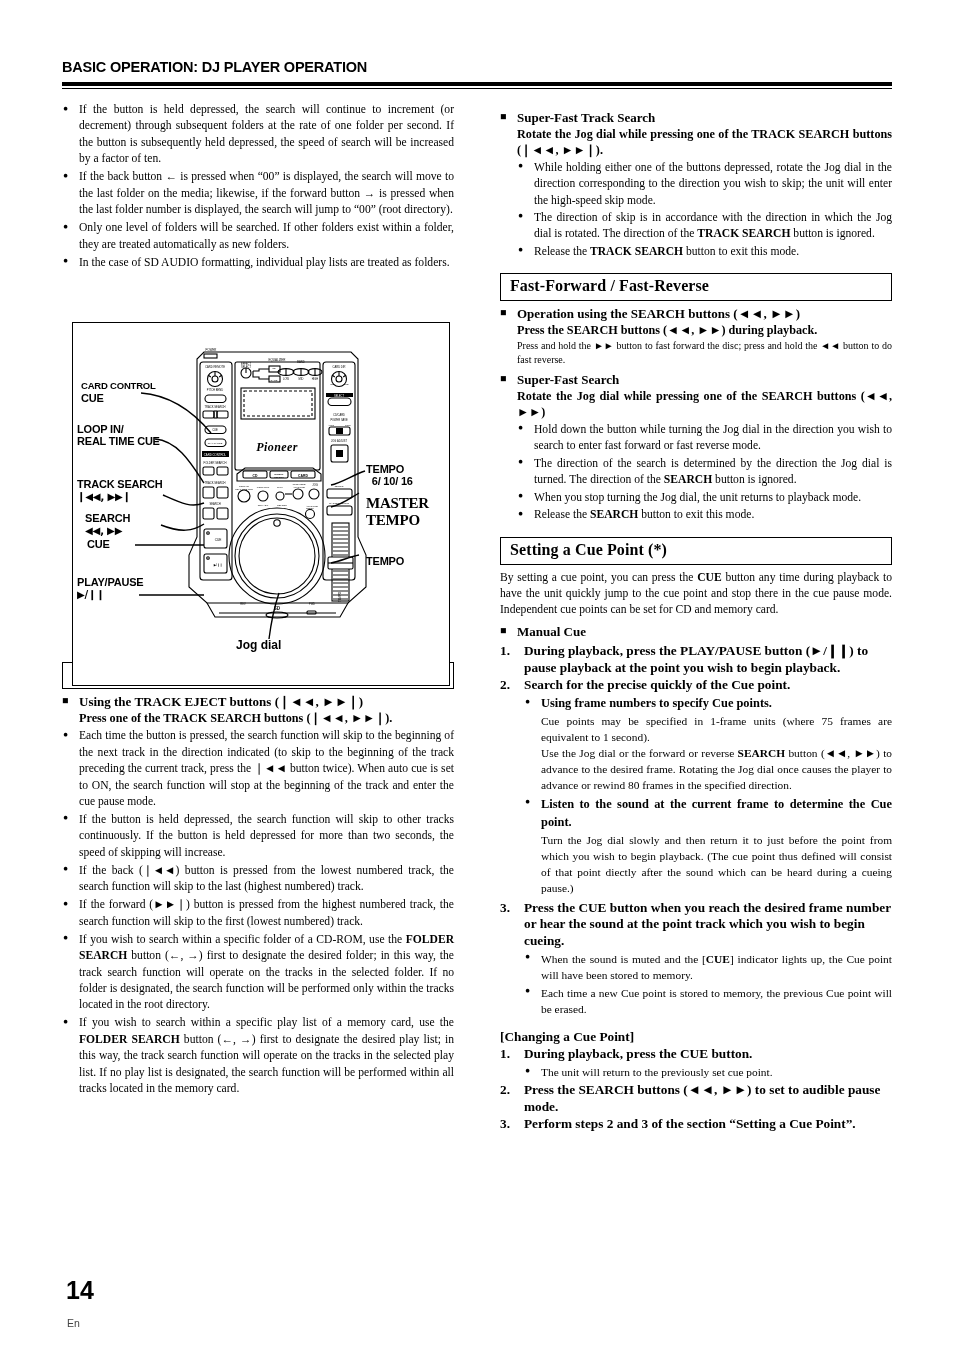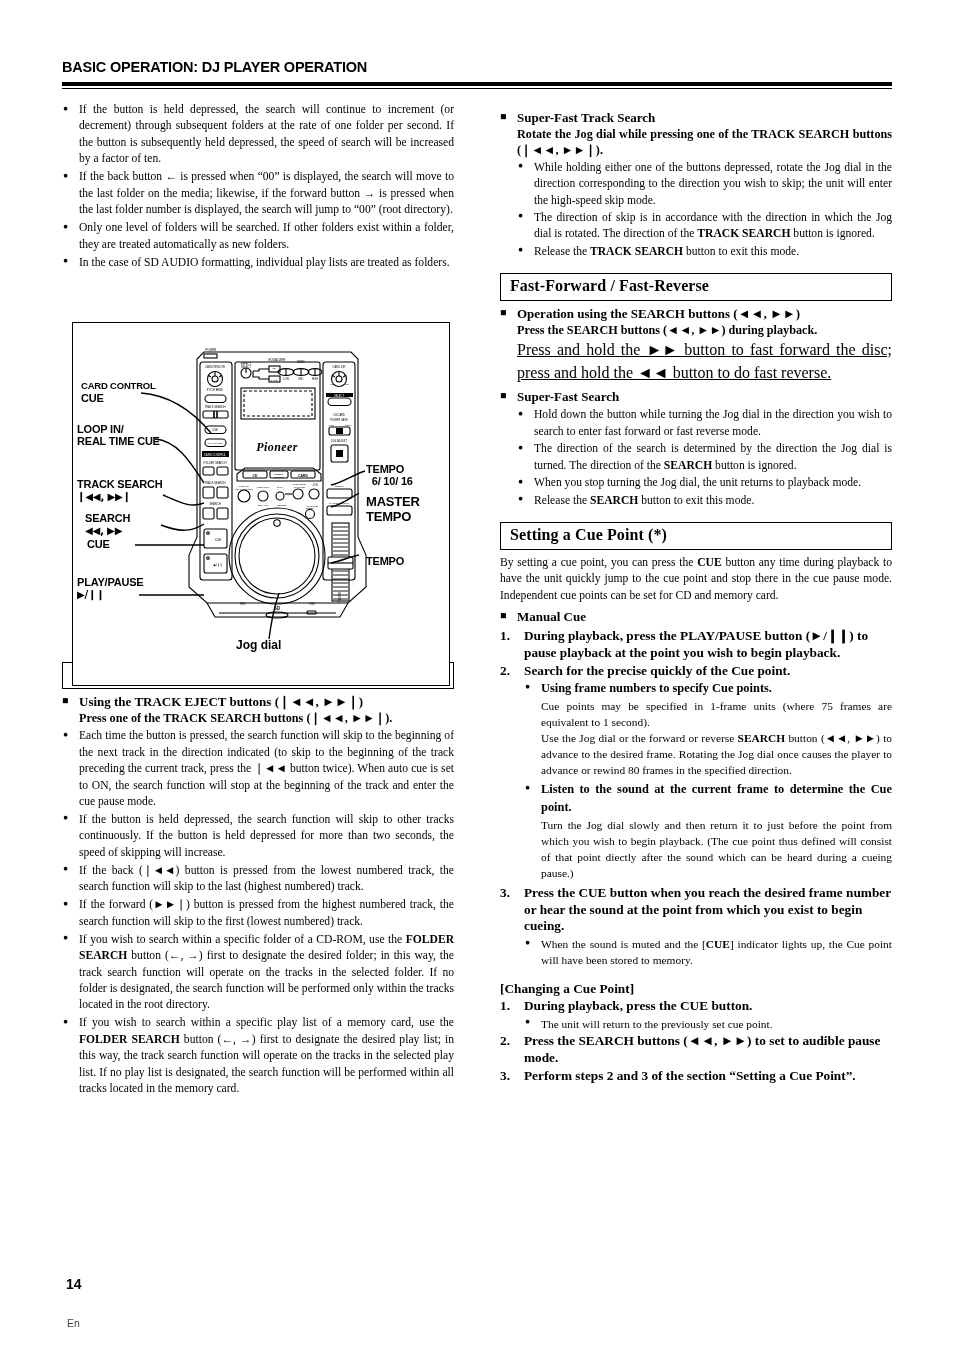--- a/index.html
+++ b/index.html
@@ -115,25 +115,24 @@
     font-size: 10.5px;
   }
   .sq-sub {
     font-weight: bold;
     font-size: 12.2px;
     line-height: 1.3;
     padding-left: 17px;
     text-align: justify;
   }
   .plainpara {
-    font-size: 16px;
+    font-size: 10px;
     line-height: 1.42;
     padding-left: 17px;
     text-align: justify;
-    text-decoration: underline;
   }
 
   
   .sec-box {
     border: 1.4px solid #000;
     padding: 3px 0 4px 9px;
     margin: 13px 0 5px 0;
     font-weight: bold;
     font-size: 16px;
     line-height: 1.18;
@@ -222,21 +221,21 @@
   }
   svg.devsvg { width: 185px; height: 290px; display: block; }
 
   
   .pageno {
     position: absolute;
     left: 66px;
     top: 1272px;
     font-family: "Liberation Sans", sans-serif;
     font-weight: bold;
-    font-size: 14px;
+    font-size: 25px;
   }
   .pagelang {
     position: absolute;
     left: 67px;
     top: 1313px;
     font-family: "Liberation Sans", sans-serif;
     font-size: 10.5px;
     color: #444;
   }
 
@@ -477,21 +476,21 @@
 <span class="arrowglyph">◀◀, ▶▶</span></div>
 
     <div class="fig-label" style="left:14px; top:215px; font-size:11px;">CUE</div>
 
     <div class="fig-label" style="left:4px;  top:253px; font-size:11px;">PLAY/PAUSE
 <span class="arrowglyph">▶/❙❙</span></div>
 
     <div class="fig-label" style="left:293px; top:140px; font-size:11px;">TEMPO
   6/ 10/ 16</div>
 
-    <div class="fig-label" style="left:293px; top:172px; font-size:13px;">MASTER
+    <div class="fig-label" style="left:293px; top:172px; font-size:15px;font-family:Liberation Serif, serif;">MASTER
 TEMPO</div>
 
     <div class="fig-label" style="left:293px; top:232px; font-size:11px;">TEMPO</div>
 
     <div class="fig-caption" style="left:163px; top:315px;">Jog dial</div>
   </div>
 
   <div class="col col-right">
 
     <div class="sq-head" style="margin-top:0">Super-Fast Track Search</div>
@@ -502,20 +501,21 @@
       <li>Release the <b>TRACK SEARCH</b> button to exit this mode.</li>
     </ul>
 
     <div class="sec-box">Fast-Forward / Fast-Reverse</div>
 
     <div class="sq-head" style="margin-top:2px">Operation using the SEARCH buttons (◄◄, ►►)</div>
     <div class="sq-sub">Press the SEARCH buttons (◄◄, ►►) during playback.</div>
     <div class="plainpara">Press and hold the ►► button to fast forward the disc; press and hold the ◄◄ button to do fast reverse.</div>
 
     <div class="sq-head">Super-Fast Search</div>
+    <div class="sq-sub">Rotate the Jog dial while pressing one of the SEARCH buttons (◄◄, ►►)</div>
     <ul class="bullets sub" style="margin-top:1px;padding-left:17px">
       <li>Hold down the button while turning the Jog dial in the direction you wish to search to enter fast forward or fast reverse mode.</li>
       <li>The direction of the search is determined by the direction the Jog dial is turned. The direction of the <b>SEARCH</b> button is ignored.</li>
       <li>When you stop turning the Jog dial, the unit returns to playback mode.</li>
       <li>Release the <b>SEARCH</b> button to exit this mode.</li>
     </ul>
 
     <div class="sec-box">Setting a Cue Point (*)</div>
 
     <div class="body-txt">By setting a cue point, you can press the <b>CUE</b> button any time during playback to have the unit quickly jump to the cue point and stop there in the cue pause mode. Independent cue points can be set for CD and memory card.</div>
@@ -533,26 +533,27 @@
       </ul>
       <div class="indent-txt">Cue points may be specified in 1-frame units (where 75 frames are equivalent to 1 second).</div>
       <div class="indent-txt">Use the Jog dial or the forward or reverse <b>SEARCH</b> button (◄◄, ►►) to advance to the desired frame. Rotating the Jog dial once causes the player to advance or rewind 80 frames in the specified direction.</div>
       <ul class="bullets" style="margin-top:2px">
         <li style="font-weight:bold;font-size:12.4px">Listen to the sound at the current frame to determine the Cue point.</li>
       </ul>
       <div class="indent-txt">Turn the Jog dial slowly and then return it to just before the point from which you wish to begin playback. (The cue point thus defined will consist of that point diectly after the sound which can be heard during a cueing pause.)</div>
     </div>
 
     <ol class="steps" style="margin-top:3px">
-      <li><span class="num">3.</span><span>Press the CUE button when you reach the desired frame number or hear the sound at the point from which you exist to begin cueing.</span></li>
+      <li><span class="num">3.</span><span>Press the CUE button when you reach the desired frame number or hear the sound at the point track which you wish to begin cueing.</span></li>
     </ol>
 
     <div class="sub-block">
       <ul class="bullets" style="margin-top:1px">
         <li>When the sound is muted and the [<b>CUE</b>] indicator lights up, the Cue point will have been stored to memory.</li>
+        <li>Each time a new Cue point is stored to memory, the previous Cue point will be erased.</li>
       </ul>
     </div>
 
     <div class="bracket-head">[Changing a Cue Point]</div>
 
     <ol class="steps">
       <li><span class="num">1.</span><span>During playback, press the CUE button.</span></li>
     </ol>
     <div class="sub-block">
       <ul class="bullets" style="margin-top:0">

